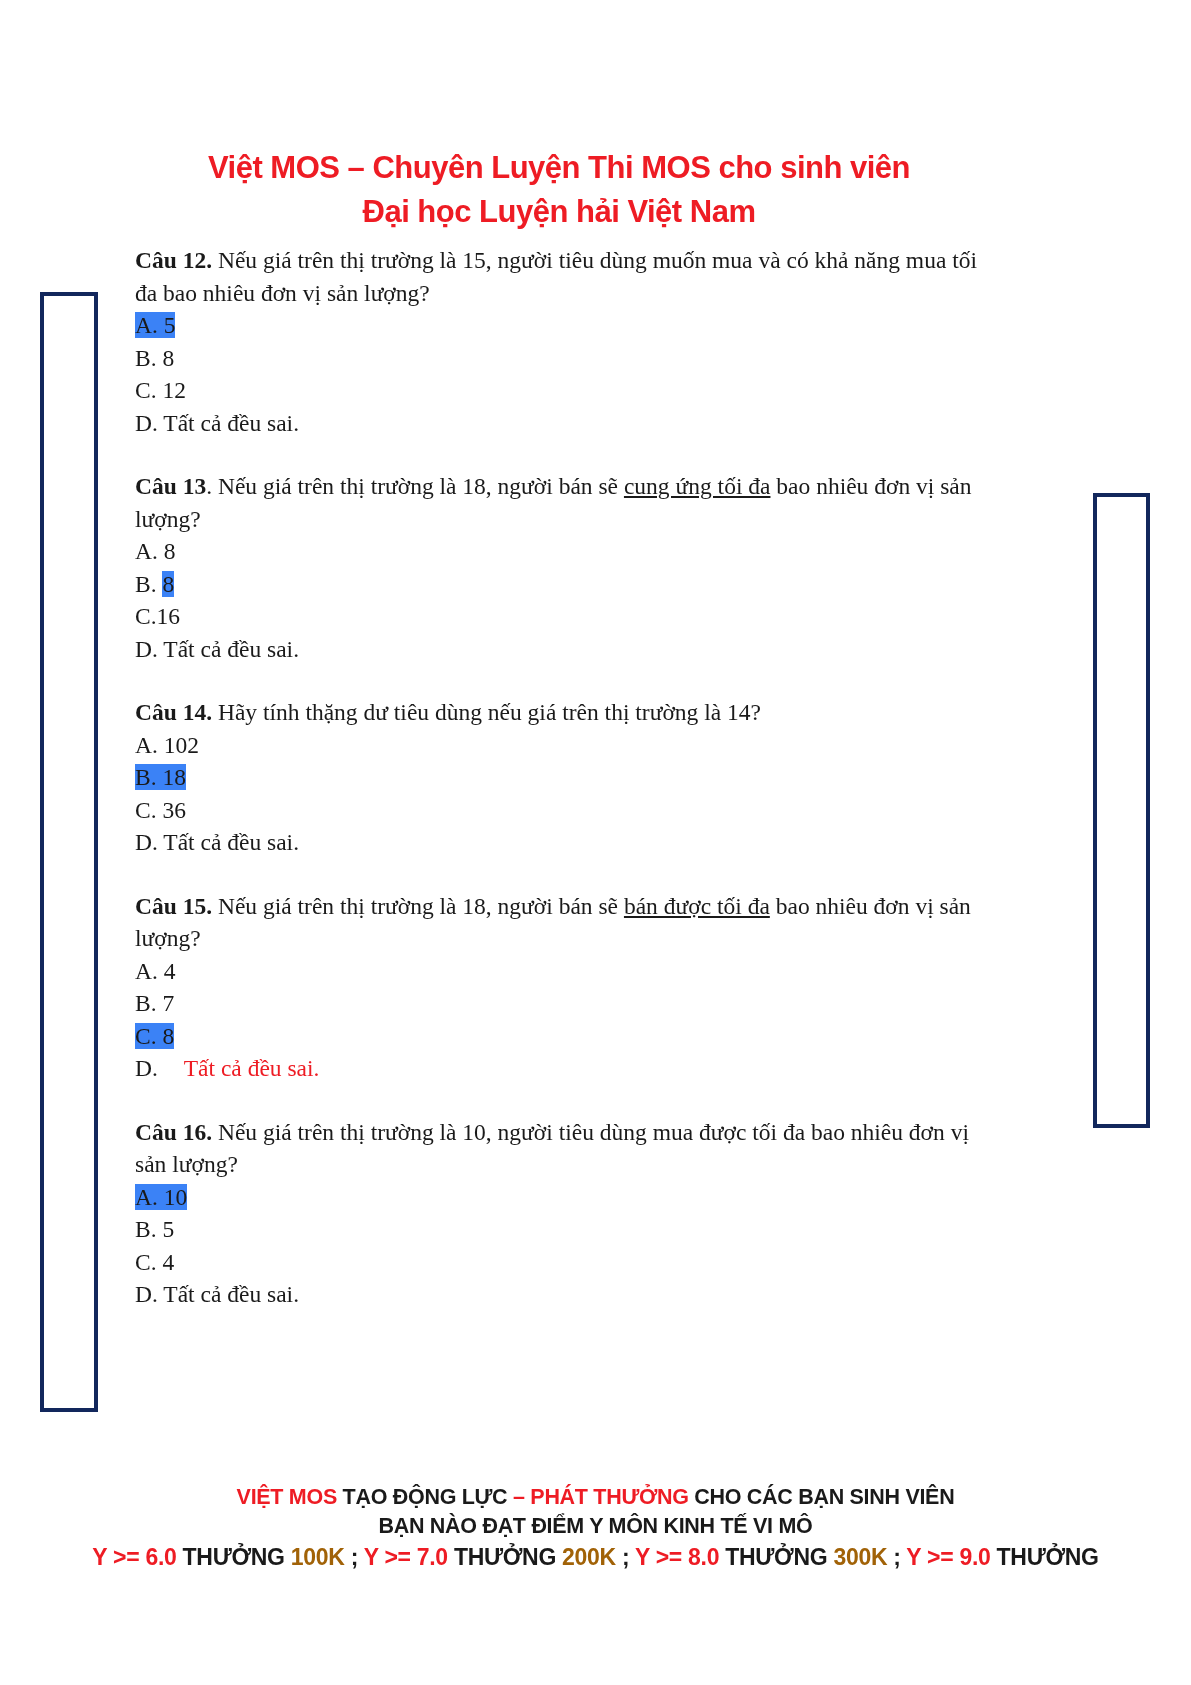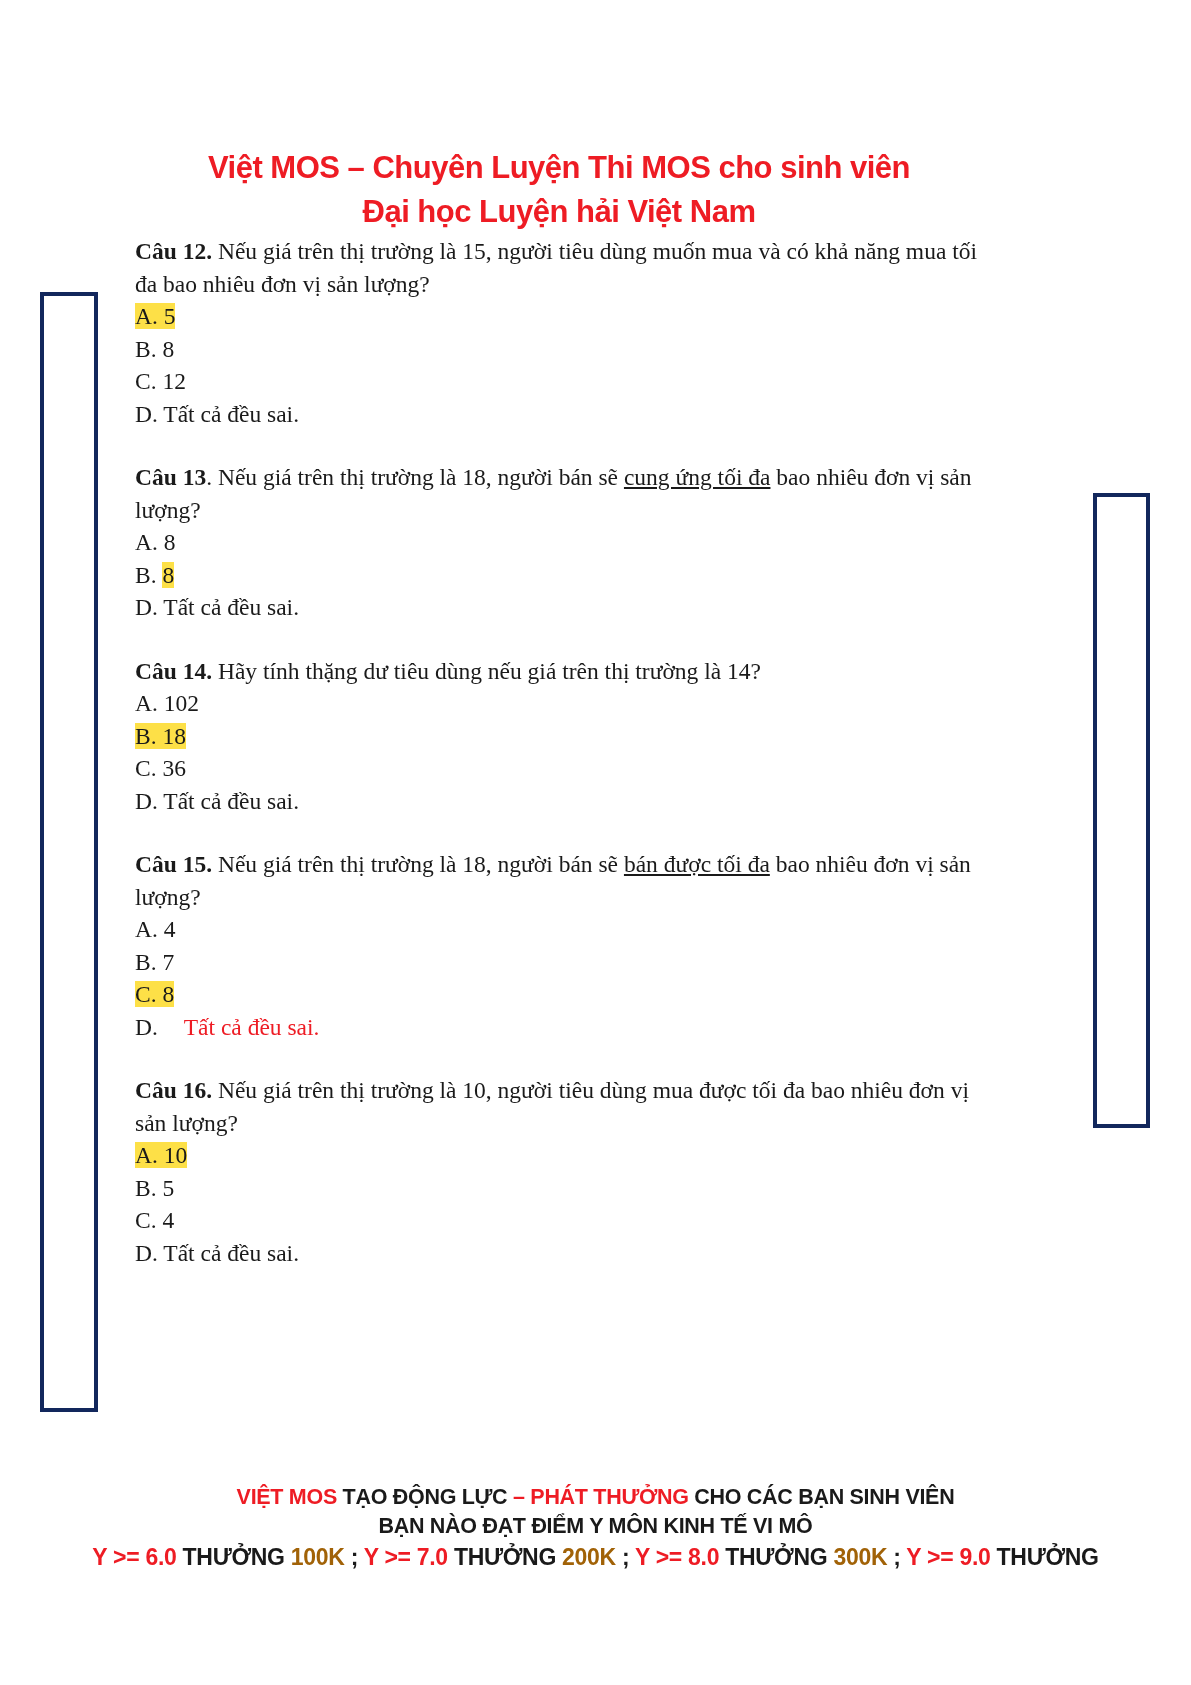--- a/index.html
+++ b/index.html
@@ -14,25 +14,25 @@
 
   .content { position:absolute; left:135px; top:146px; width:848px; }
 
   .title {
     text-align:center; color:#ee1c24;
     font-family:"Liberation Sans", sans-serif; font-weight:bold;
     font-size:31px; line-height:44px; letter-spacing:-0.5px;
   }
 
   .question { margin-top:31px; font-size:23.5px; line-height:32.5px; }
-  .question.first { margin-top:1px; }
+  .question.first { margin-top:10px; }
   .q-label { font-weight:bold; }
   .q-underline { text-decoration:underline; }
   .opt-line { min-height:32.5px; }
-  .hl { background:#fde047; }
+  .hl { background:#3b82f6; }
   .red-text { color:#ee1c24;margin-left:20px; }
 
   .footer {
     position:absolute; left:0; top:1483px; width:1191px; text-align:center;
     font-family:"Liberation Sans", sans-serif; font-weight:bold;
     font-size:21.5px; line-height:29px; color:#1a1a1a; letter-spacing:-0.3px;
   }
   .footer .red  { color:#ee1c24; }
   .footer .blue { color:#a16207; }
   .footer-rewards { font-size:23px; margin-top:2px; }
@@ -67,20 +67,21 @@
       <div class="opt-line"><span></span><span class="hl">A. 5</span><span class="red-text"></span></div>
       <div class="opt-line"><span>B. 8</span><span class="hl"></span><span class="red-text"></span></div>
       <div class="opt-line"><span>C. 12</span><span class="hl"></span><span class="red-text"></span></div>
       <div class="opt-line"><span>D. Tất cả đều sai.</span><span class="hl"></span><span class="red-text"></span></div>
     </div>
 
     <div class="question">
       <div><span class="q-label">Câu 13</span><span>. Nếu giá trên thị trường là 18, người bán sẽ </span><span class="q-underline">cung ứng tối đa</span><span> bao nhiêu đơn vị sản lượng?</span></div>
       <div class="opt-line"><span>A. 8</span><span class="hl"></span><span class="red-text"></span></div>
       <div class="opt-line"><span>B. </span><span class="hl">8</span><span class="red-text"></span></div>
+      <div class="opt-line"><span>C.16</span><span class="hl"></span><span class="red-text"></span></div>
       <div class="opt-line"><span>D. Tất cả đều sai.</span><span class="hl"></span><span class="red-text"></span></div>
     </div>
 
     <div class="question">
       <div><span class="q-label">Câu 14.</span><span> Hãy tính thặng dư tiêu dùng nếu giá trên thị trường là 14?</span><span class="q-underline"></span><span></span></div>
       <div class="opt-line"><span>A. 102</span><span class="hl"></span><span class="red-text"></span></div>
       <div class="opt-line"><span></span><span class="hl">B. 18</span><span class="red-text"></span></div>
       <div class="opt-line"><span>C. 36</span><span class="hl"></span><span class="red-text"></span></div>
       <div class="opt-line"><span>D. Tất cả đều sai.</span><span class="hl"></span><span class="red-text"></span></div>
     </div>

